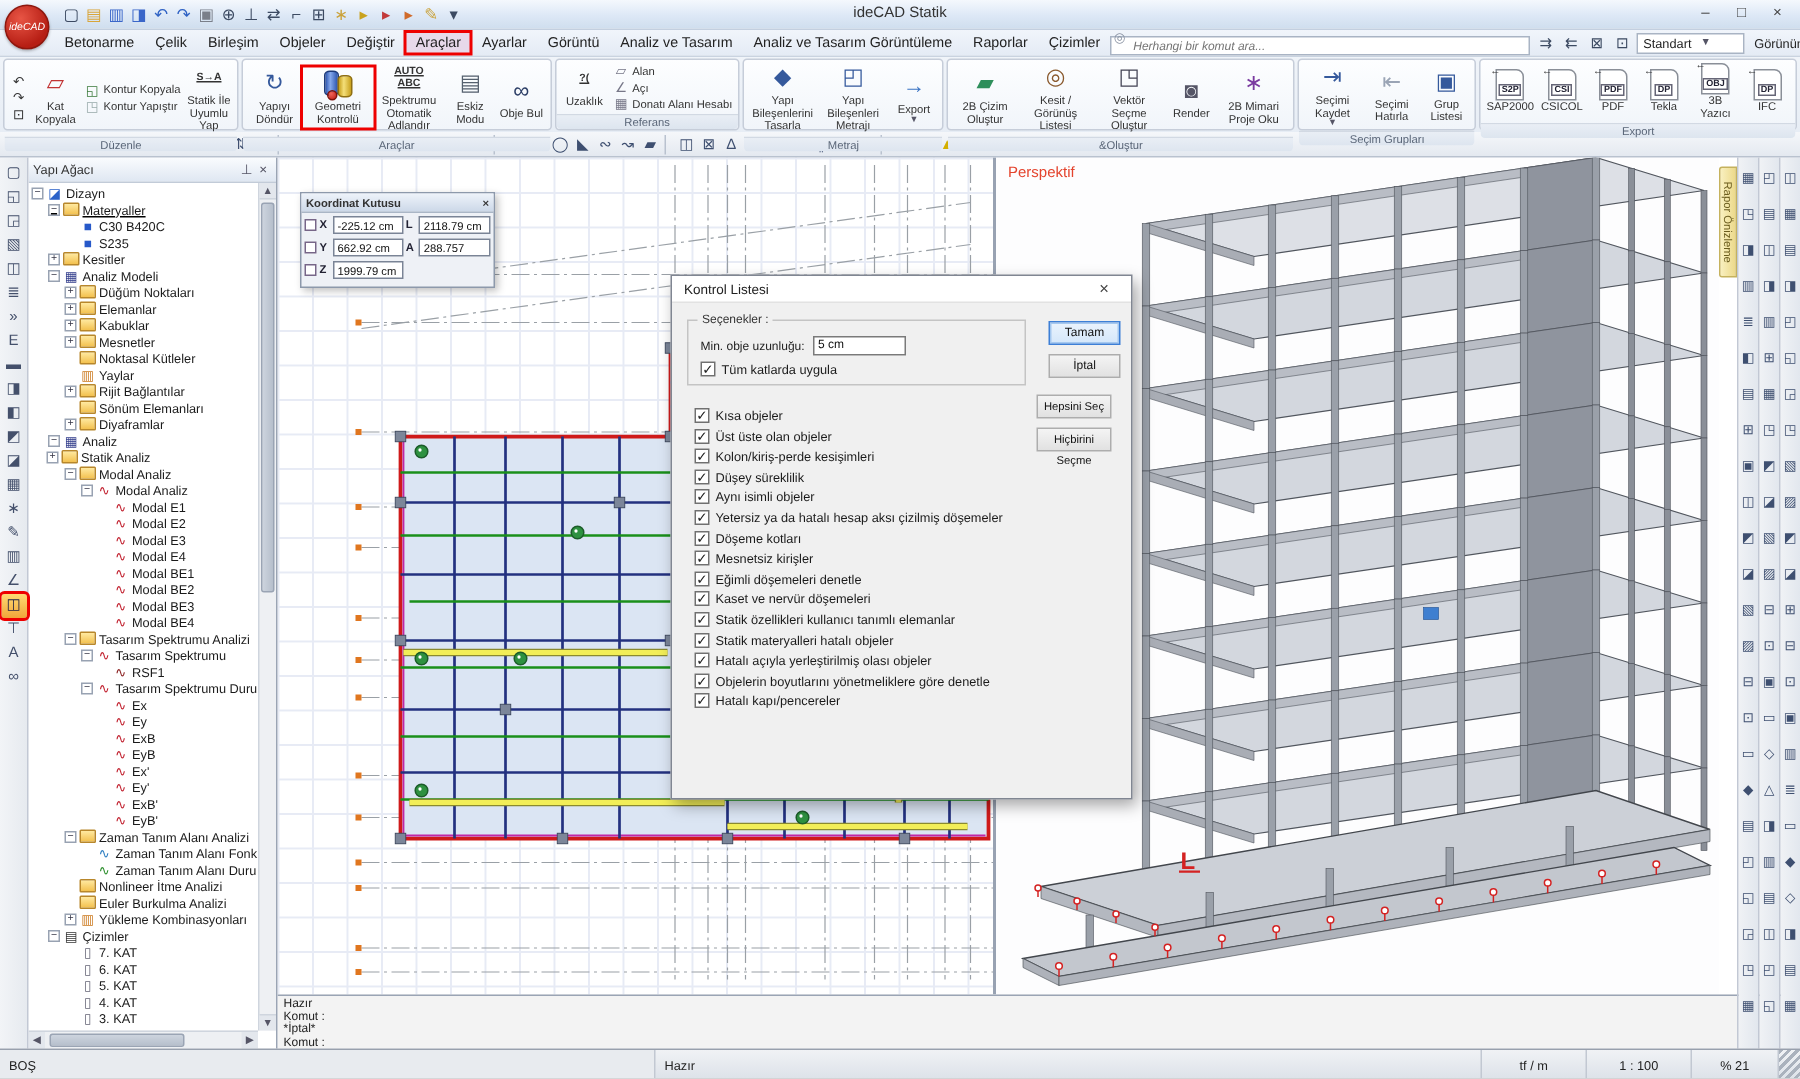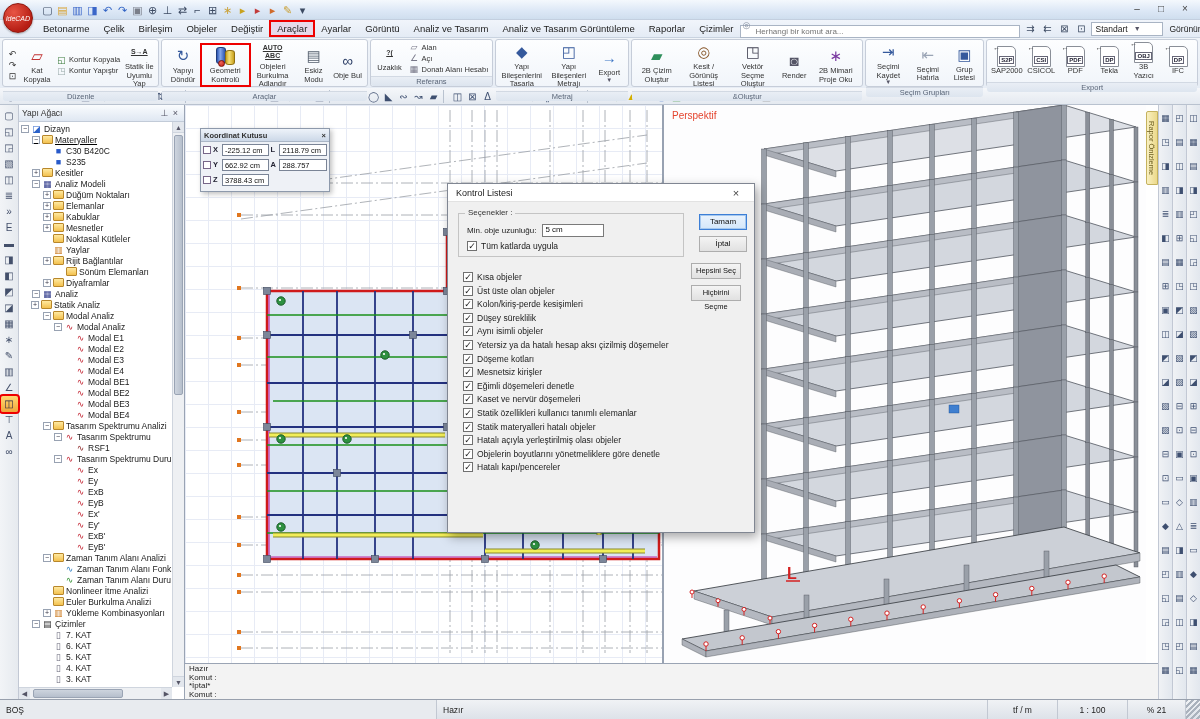--- a/index.html
+++ b/index.html
@@ -14,21 +14,21 @@
 .title-text{position:absolute;left:0;right:0;top:3px;text-align:center;font-size:10px;color:#333}
 .winbtns{position:absolute;right:4px;top:2px;display:flex;gap:2px}
 .winbtns span{width:22px;height:14px;font-size:10px;line-height:13px;text-align:center;color:#444}
 
 
 .menubar{position:absolute;left:0;top:20px;width:1200px;height:18px;background:linear-gradient(#f1f5fb,#e4ebf5);border-bottom:1px solid #c9d3e0;display:flex;align-items:center;z-index:19}
 .menu-items{display:flex;margin-left:36px}
 .menu-item{font-size:9.5px;color:#222;padding:2px 7px;white-space:nowrap}
 .menu-item.hl-box{outline:2px solid #ee0000;outline-offset:-1px;background:#e7d9ea}
 .menu-right{margin-left:auto;display:flex;align-items:center;gap:3px;padding-right:4px}
-.cmd-search{width:280px;height:13px;font-size:8px;color:#888;border:1px solid #a9b4c4;background:#fff;padding:0 3px 0 14px}
+.cmd-search{width:280px;height:13px;font-size:8px;font-style:italic;color:#888;border:1px solid #a9b4c4;background:#fff;padding:0 3px 0 14px}
 .search-wrap{position:relative}
 .search-wrap .mag{position:absolute;left:2px;top:0;font-size:9px;color:#8a93a3}
 .mr-ico{font-size:10px;width:14px;text-align:center;color:#3c4a62}
 .combo{display:flex;align-items:center;border:1px solid #a9b4c4;background:#fff;height:14px;font-size:8.5px;padding:0 3px;gap:6px;color:#222}
 .combo .car{font-size:7px;color:#556}
 
 
 .ribbon{position:absolute;left:0;top:38px;width:1200px;height:50px;background:linear-gradient(#f0f4f9,#e7edf5);display:flex;align-items:stretch;padding:1px 0 1px 2px;z-index:18}
 .rib-group{display:flex;flex-direction:column;border:1px solid #c6cdd9;border-radius:3px;background:linear-gradient(#fdfeff,#f1f5fa);margin-right:2px}
 .rib-body{flex:1;display:flex;align-items:center;padding:1px 2px}
@@ -156,20 +156,21 @@
         <span>⇄</span>
         <span>⌐</span>
         <span>⊞</span>
         <span style="color: rgb(202, 162, 58);">∗</span>
         <span style="color: rgb(201, 162, 30);">▸</span>
         <span style="color: rgb(194, 58, 58);">▸</span>
         <span style="color: rgb(208, 106, 42);">▸</span>
         <span style="color: rgb(202, 162, 58);">✎</span>
         <span>▾</span>
       </div>
+    <div class="title-text">ideCAD Statik</div>
     <div class="winbtns">
       <span>–</span>
       <span>□</span>
       <span>×</span>
     </div>
   </div>
   <div class="logo">ideCAD</div>
 
   <div class="menubar">
     <div class="menu-items">
@@ -257,21 +258,21 @@
             <div class="rib-ico cyl-ico">
               <b></b>
             </div>
             <div class="rib-cap">Geometri Kontrolü</div>
           </div>
           <div class="rib-large">
             <div class="rib-ico">
               <span class="rib-g txt">AUTO
 ABC</span>
             </div>
-            <div class="rib-cap">Objeleri Burkulma Adlandır</div>
+            <div class="rib-cap">Spektrumu Otomatik Adlandır</div>
           </div>
           <div class="rib-large">
             <div class="rib-ico">
               <span class="rib-g" style="color: rgb(85, 96, 110);">▤</span>
             </div>
             <div class="rib-cap">Eskiz Modu</div>
           </div>
           <div class="rib-large">
             <div class="rib-ico">
               <span class="rib-g" style="color: rgb(44, 62, 102);">∞</span>
@@ -591,21 +592,21 @@
         <div class="trow" style="padding-left: 24px;">
           <span class="expsp"></span>
           <span class="tico ti-combo">▥</span>
           <span class="lbl">Yaylar</span>
         </div>
         <div class="trow" style="padding-left: 24px;">
           <span class="exp">+</span>
           <span class="tico ti-folder"></span>
           <span class="lbl">Rijit Bağlantılar</span>
         </div>
-        <div class="trow" style="padding-left: 37px;">
+        <div class="trow" style="padding-left: 24px;">
           <span class="expsp"></span>
           <span class="tico ti-folder"></span>
           <span class="lbl">Sönüm Elemanları</span>
         </div>
         <div class="trow" style="padding-left: 24px;">
           <span class="exp">+</span>
           <span class="tico ti-folder"></span>
           <span class="lbl">Diyaframlar</span>
         </div>
         <div class="trow" style="padding-left: 13px;">
@@ -1110,21 +1111,21 @@
     <div class="cb-row">
       <span class="cb-chk"></span>
       <span class="cb-lab">Y</span>
       <span class="cb-val l">662.92 cm</span>
       <span class="cb-lab">A</span>
       <span class="cb-val r">288.757</span>
     </div>
     <div class="cb-row">
       <span class="cb-chk"></span>
       <span class="cb-lab">Z</span>
-      <span class="cb-val l">3788.43 cm</span>
+      <span class="cb-val l">1999.79 cm</span>
     </div>
   </div>
 
   <div class="dialog">
     <div class="dlg-title">
       <span>Kontrol Listesi</span>
       <span class="sp"></span>
       <span class="dlg-x">×</span>
     </div>
     <div class="groupbox">

